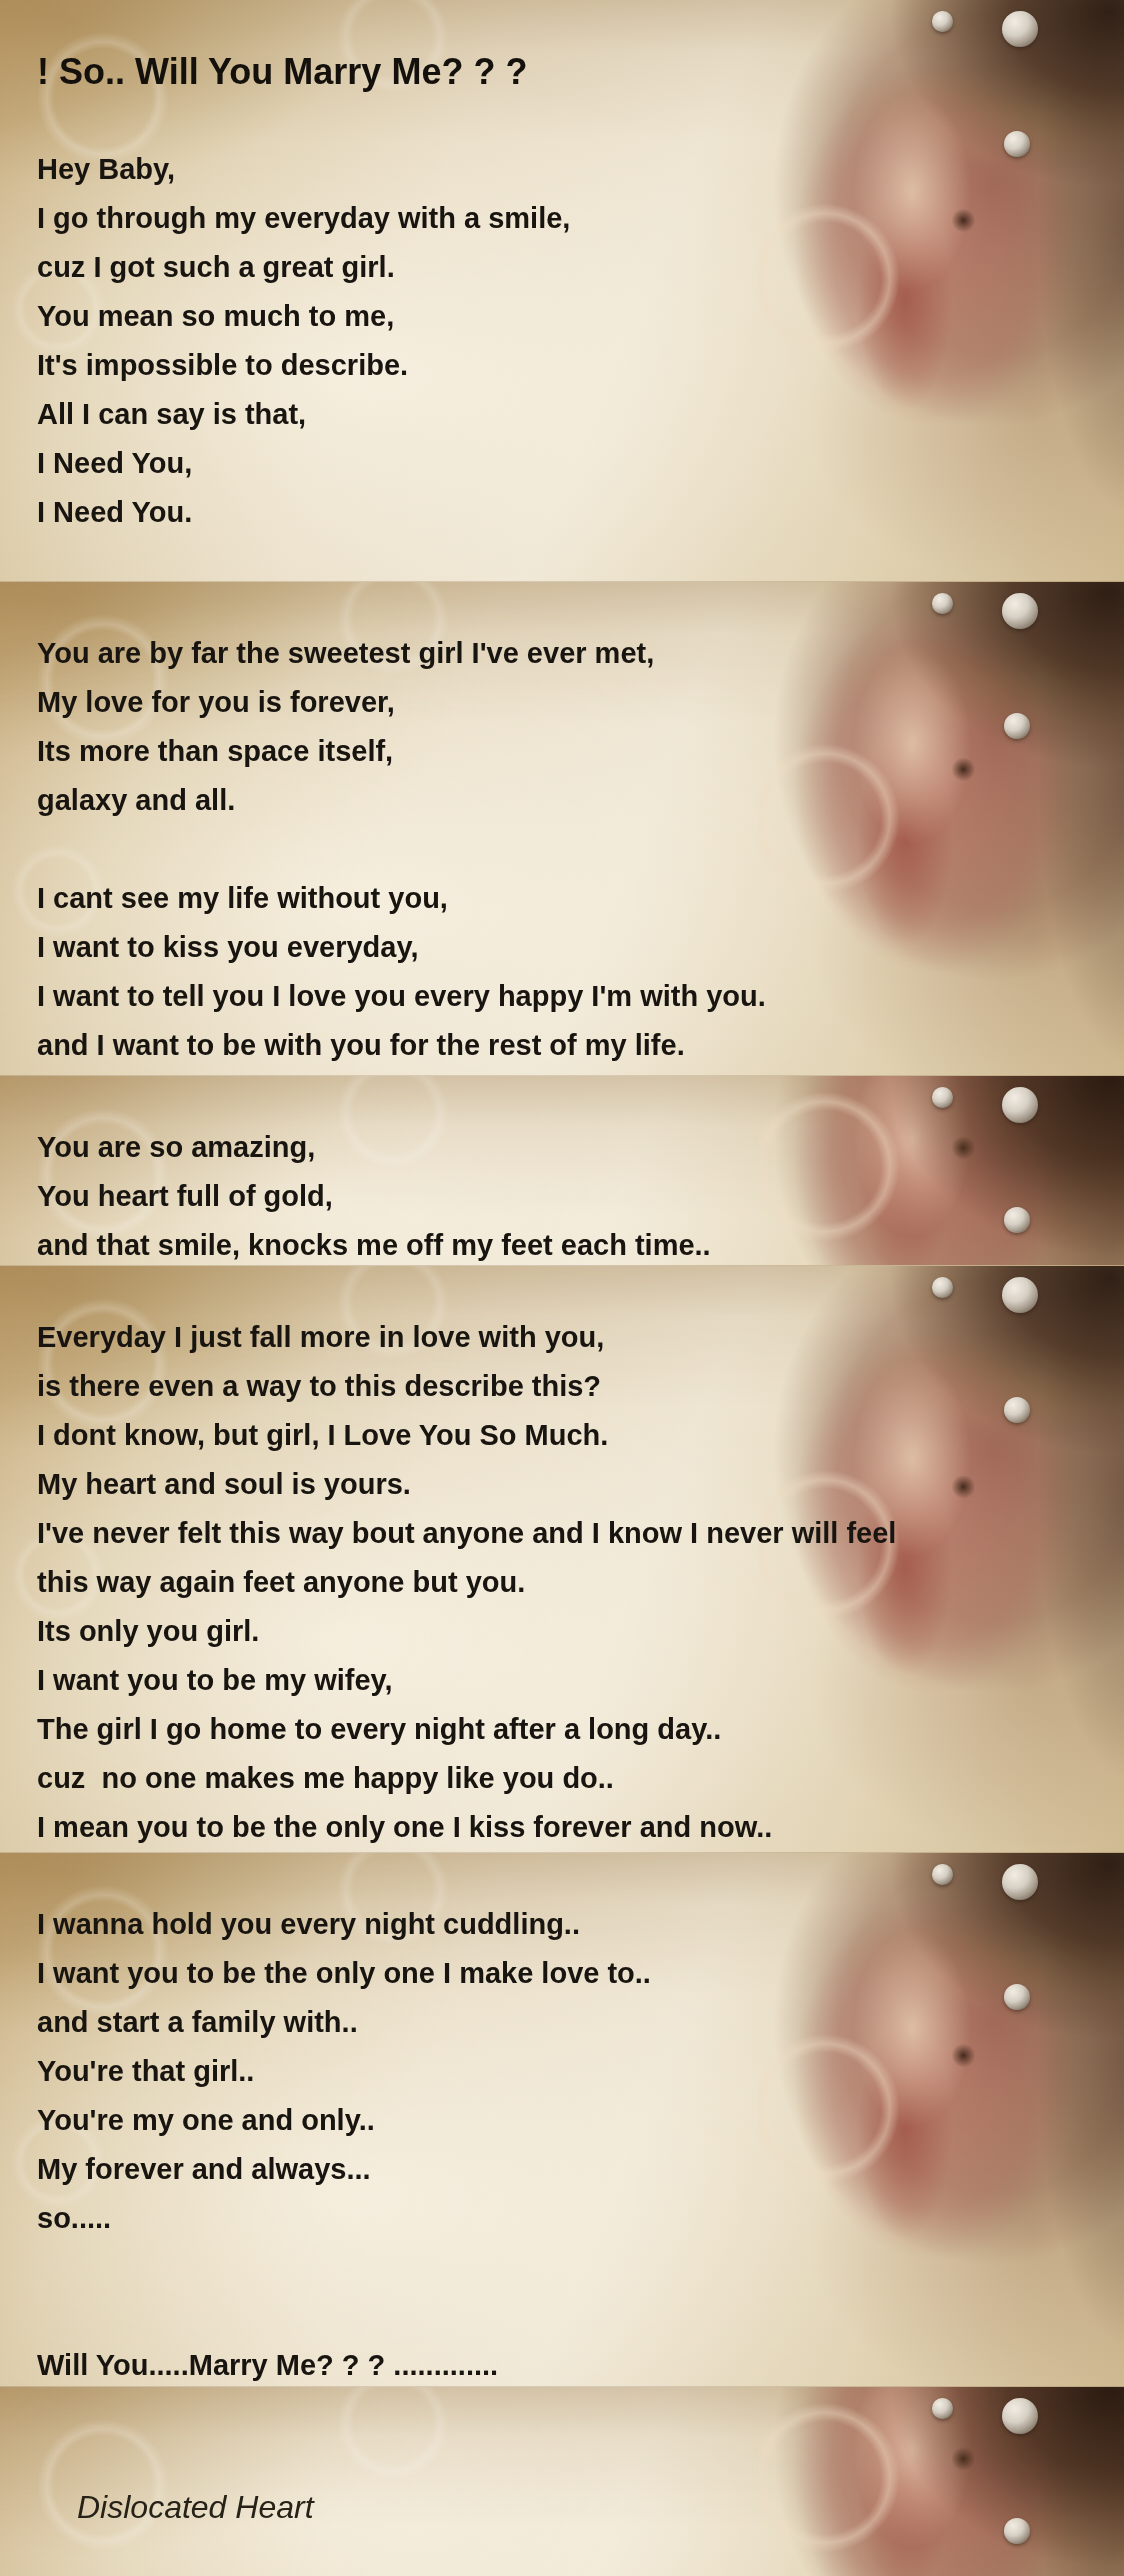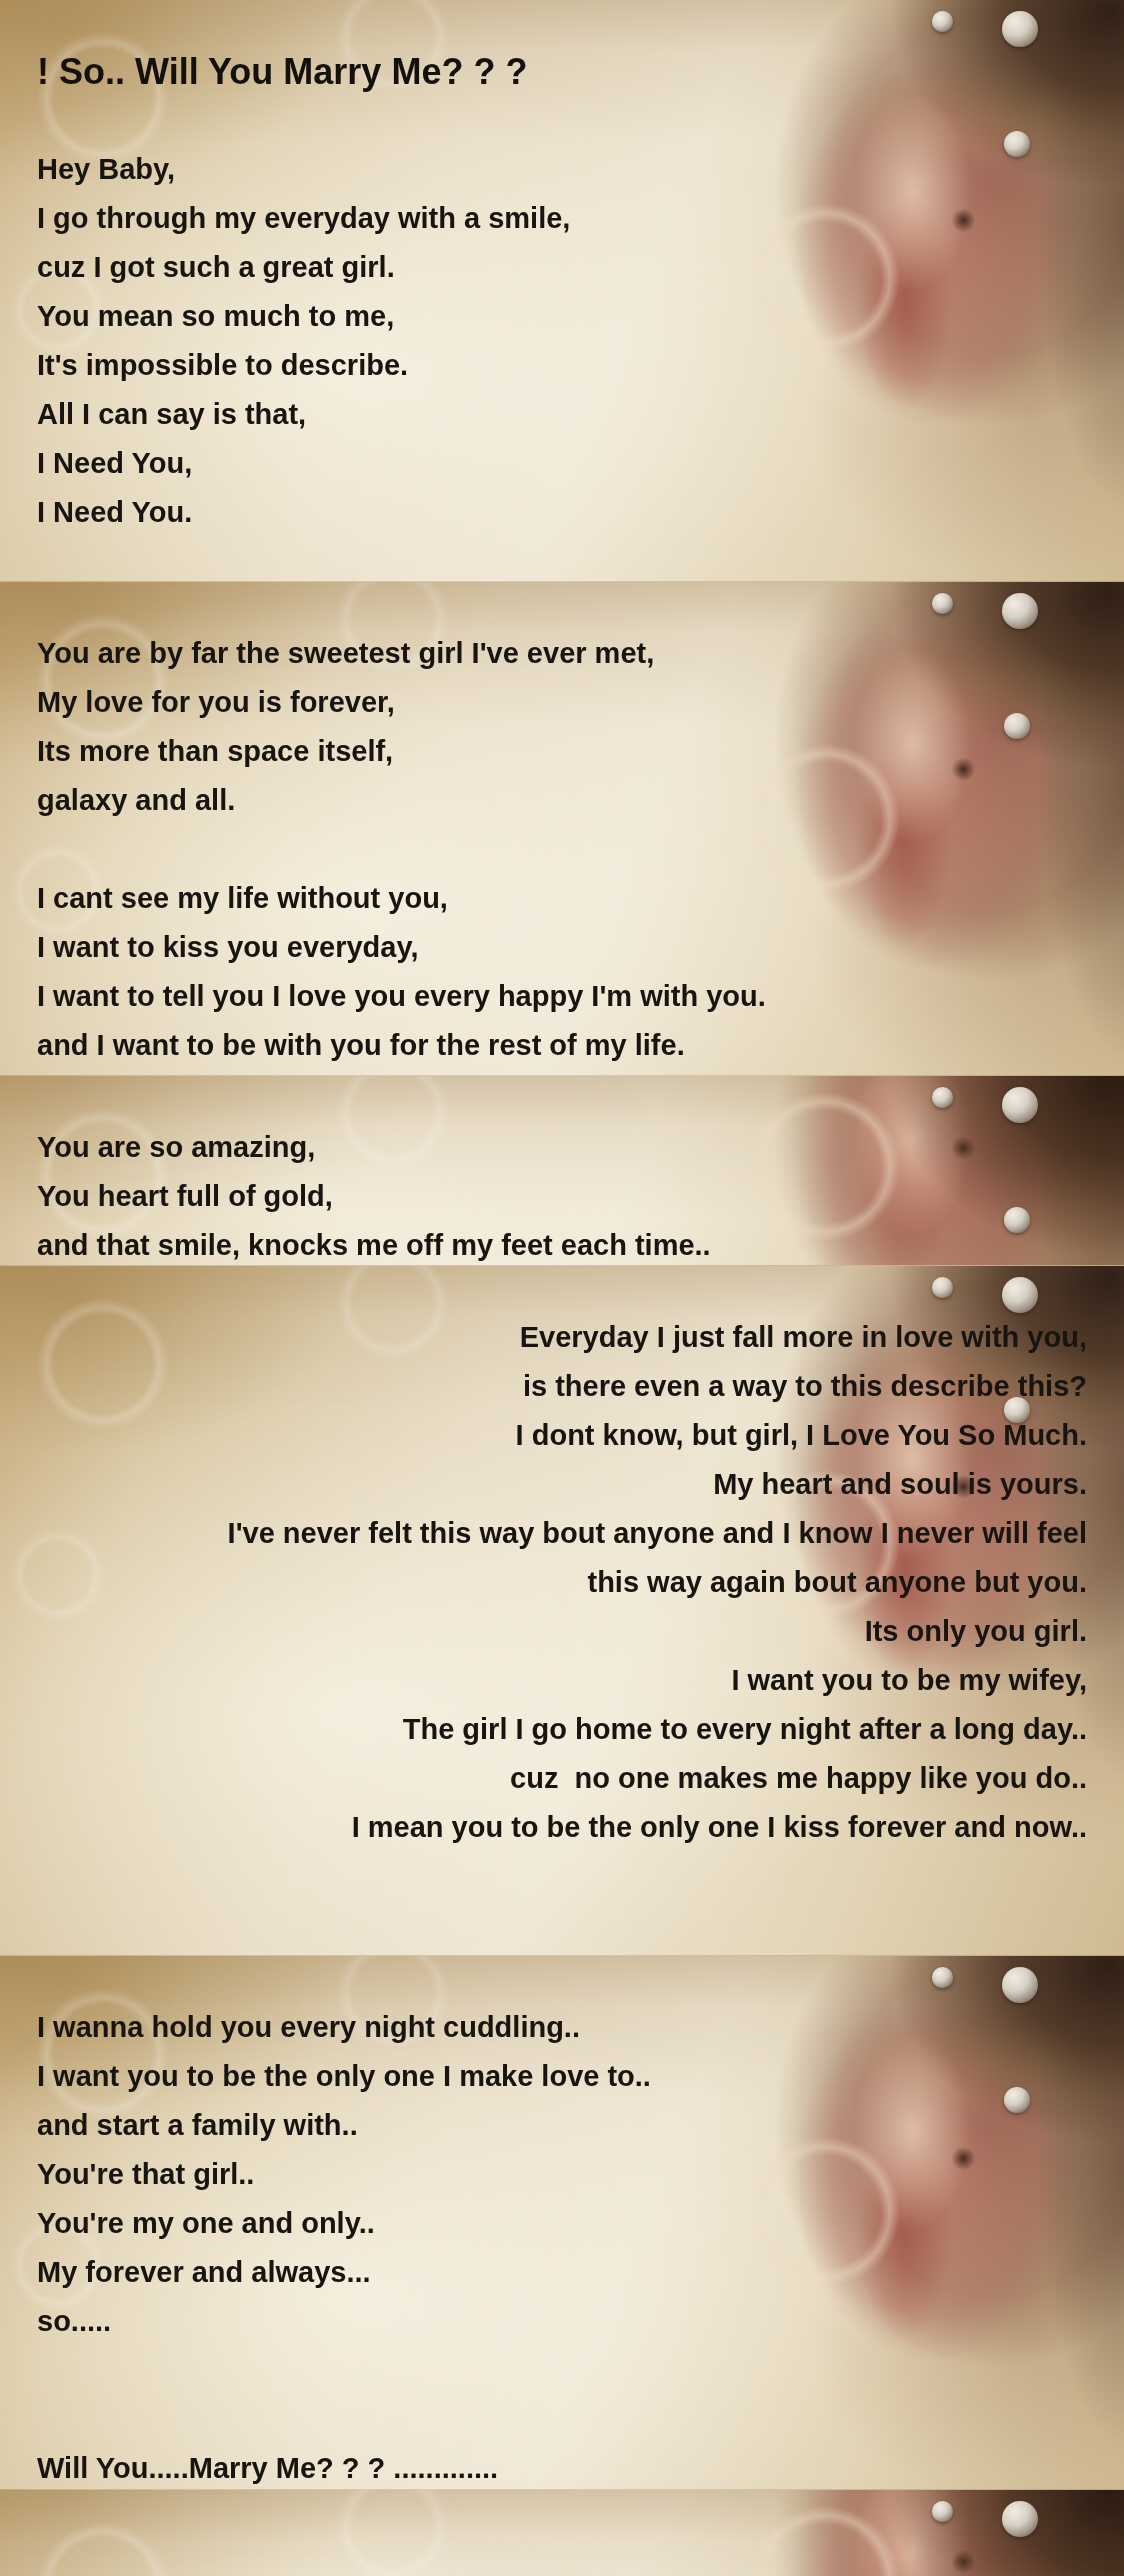--- a/index.html
+++ b/index.html
@@ -146,33 +146,33 @@
         <span class="pearl p1"></span>
         <span class="pearl p2"></span>
         <span class="pearl p3"></span>
       </div>
       <div class="content">
         <div class="line">You are so amazing,</div>
         <div class="line">You heart full of gold,</div>
         <div class="line">and that smile, knocks me off my feet each time..</div>
       </div>
     </section>
-    <section class="band" style="height: 690px; text-align: right;">
+    <section class="band" style="height: 587px;">
       <div class="rose" style="height: 581px;">
         <span class="pearl p1"></span>
         <span class="pearl p2"></span>
         <span class="pearl p3"></span>
       </div>
       <div class="content">
         <div class="line">Everyday I just fall more in love with you,</div>
         <div class="line">is there even a way to this describe this?</div>
         <div class="line">I dont know, but girl, I Love You So Much.</div>
         <div class="line">My heart and soul is yours.</div>
         <div class="line">I've never felt this way bout anyone and I know I never will feel</div>
-        <div class="line">this way again bout anyone but you.</div>
+        <div class="line">this way again feet anyone but you.</div>
         <div class="line">Its only you girl.</div>
         <div class="line">I want you to be my wifey,</div>
         <div class="line">The girl I go home to every night after a long day..</div>
         <div class="line">cuz  no one makes me happy like you do..</div>
         <div class="line">I mean you to be the only one I kiss forever and now..</div>
       </div>
     </section>
     <section class="band" style="height: 534px;">
       <div class="rose" style="height: 533px;">
         <span class="pearl p1"></span>

